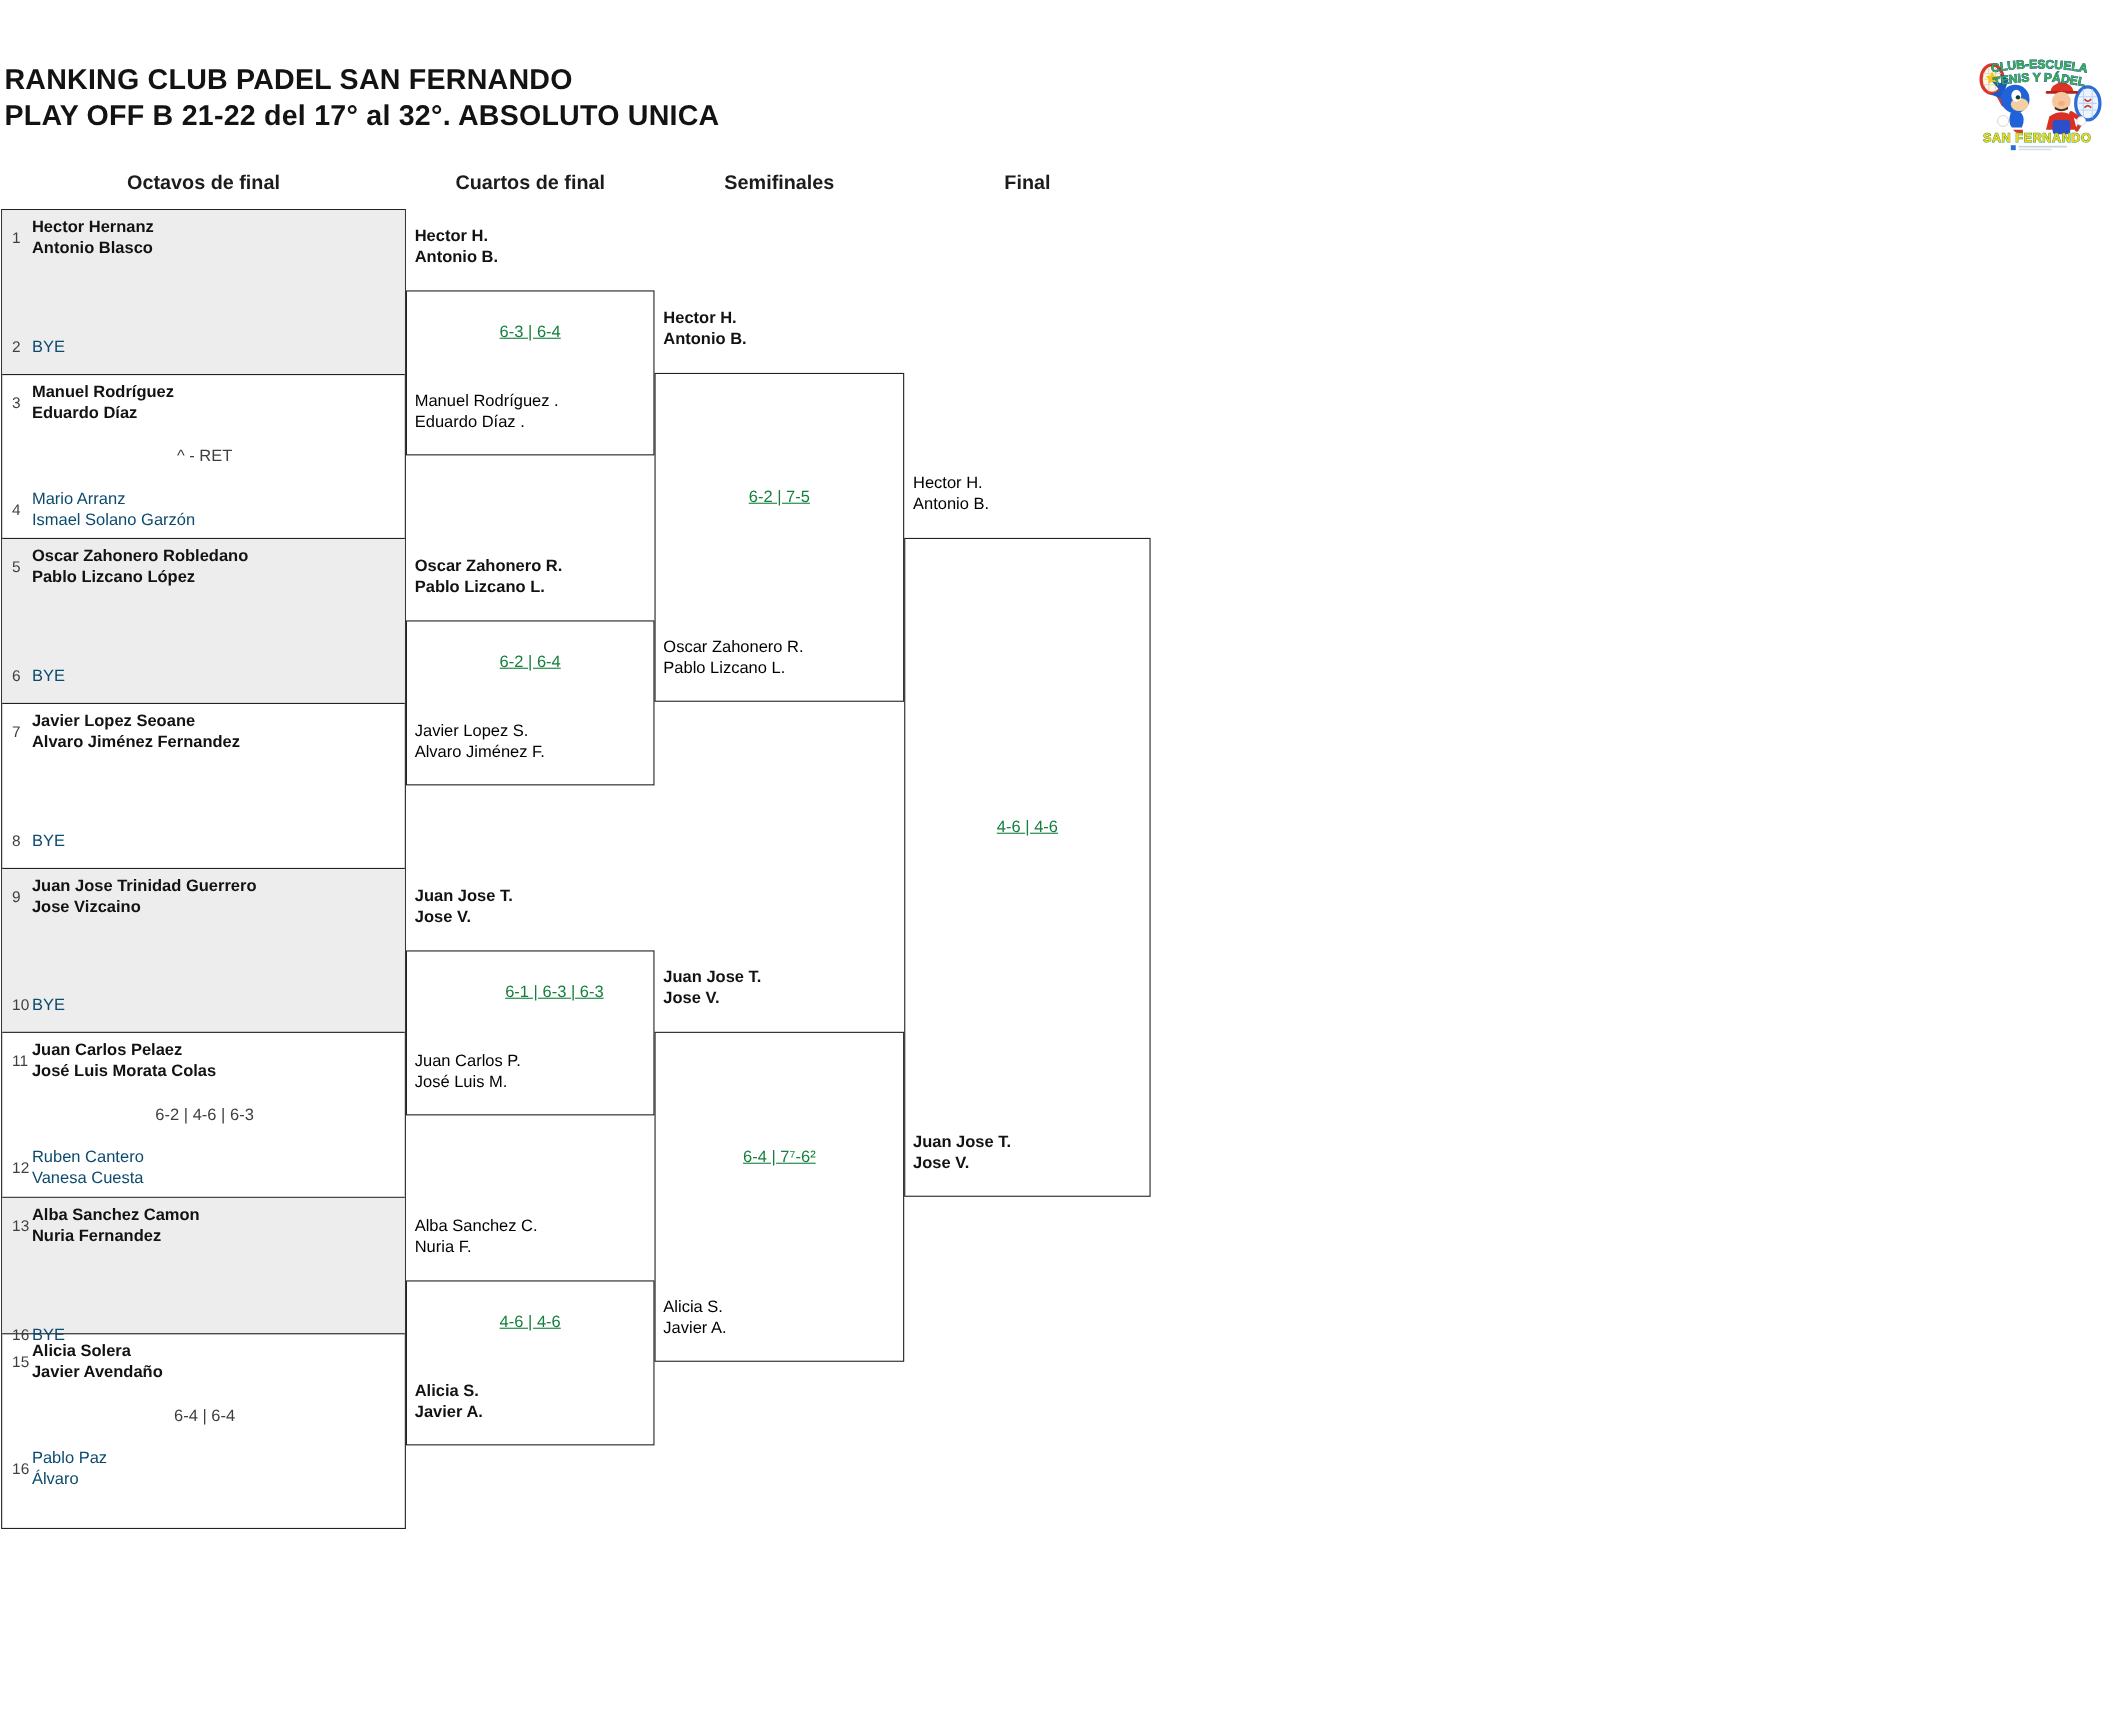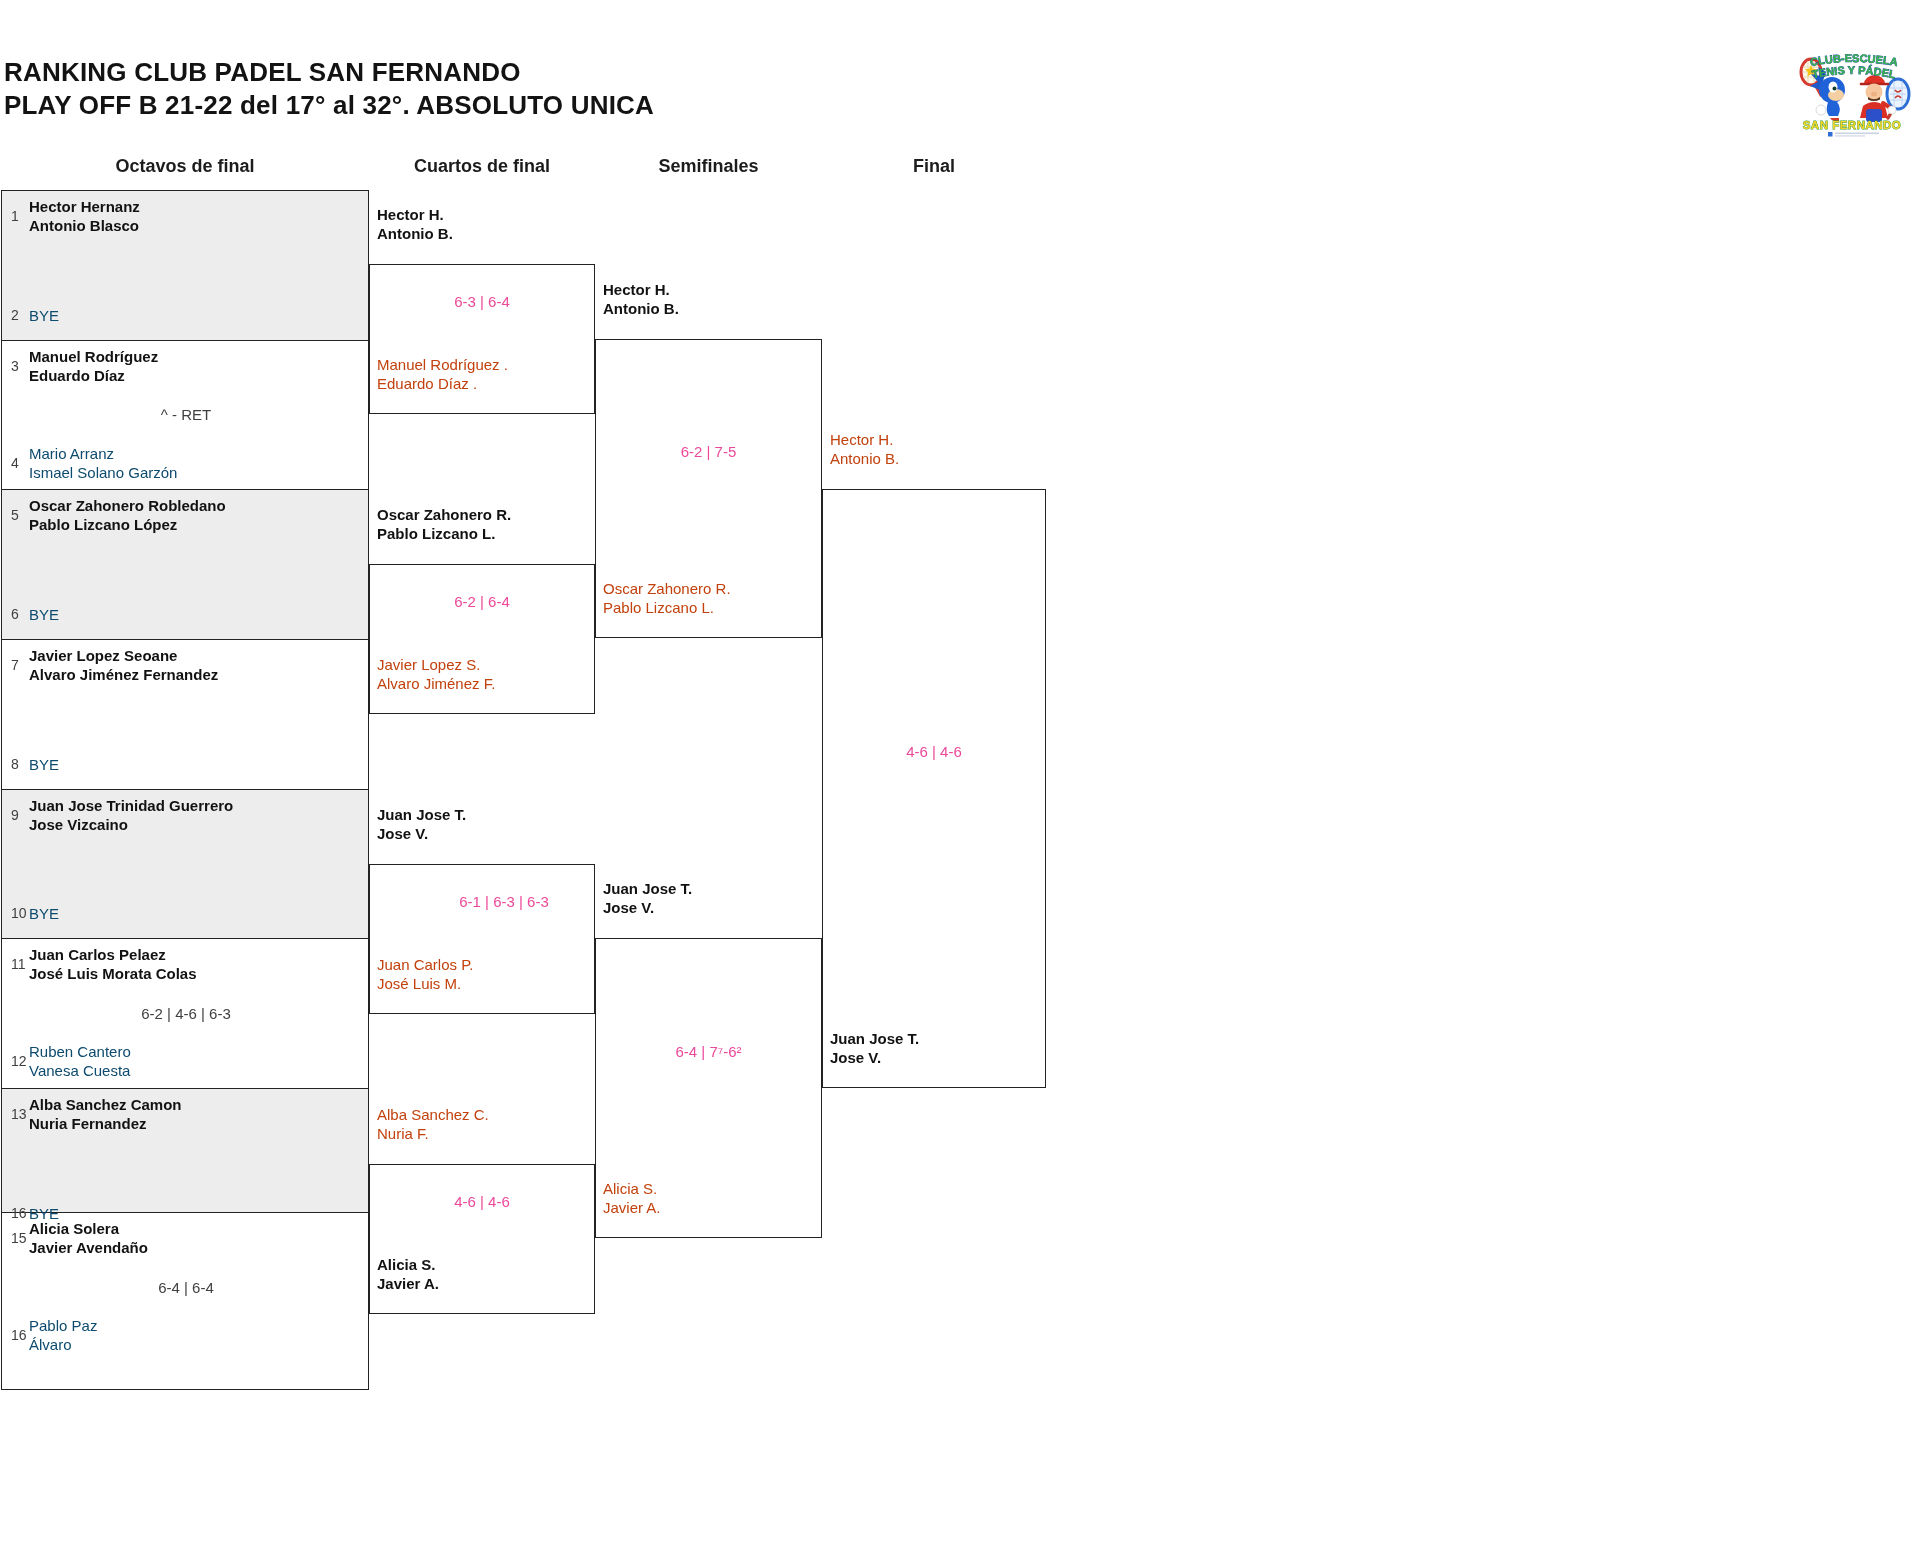--- a/index.html
+++ b/index.html
@@ -28,25 +28,25 @@
   .names { font-size:15px; line-height:19px; color:#0c4a6e; }
   .names.w { font-weight:700; color:#121212; }
   .ln { white-space:nowrap; }
 
   .o-note { position:absolute; left:0; width:368px; height:20px; line-height:20px;
             text-align:center; font-size:15px; color:#3f3f3f; }
 
   
   .mbox { position:absolute; border:1px solid #222; background:transparent; }
 
-  .team-label { position:absolute; font-size:15px; line-height:19px; color:#c2410c; }
+  .team-label { position:absolute; font-size:15px; line-height:19px; color:#000000; }
   .team-label.w { font-weight:700; color:#121212; }
 
   .score { position:absolute; height:20px; line-height:20px; text-align:center;
-           font-size:15px; color:#ec4899; }
+           font-size:15px; color:#15803d;text-decoration:underline; }
 
   .logo-wrap { position:absolute; left:1787px; top:2px; }
   svg text { font-family:"Liberation Sans", sans-serif; }
 </style>
 </head>
 <body>
 
 <div class="stage">
 
   <div class="title">

